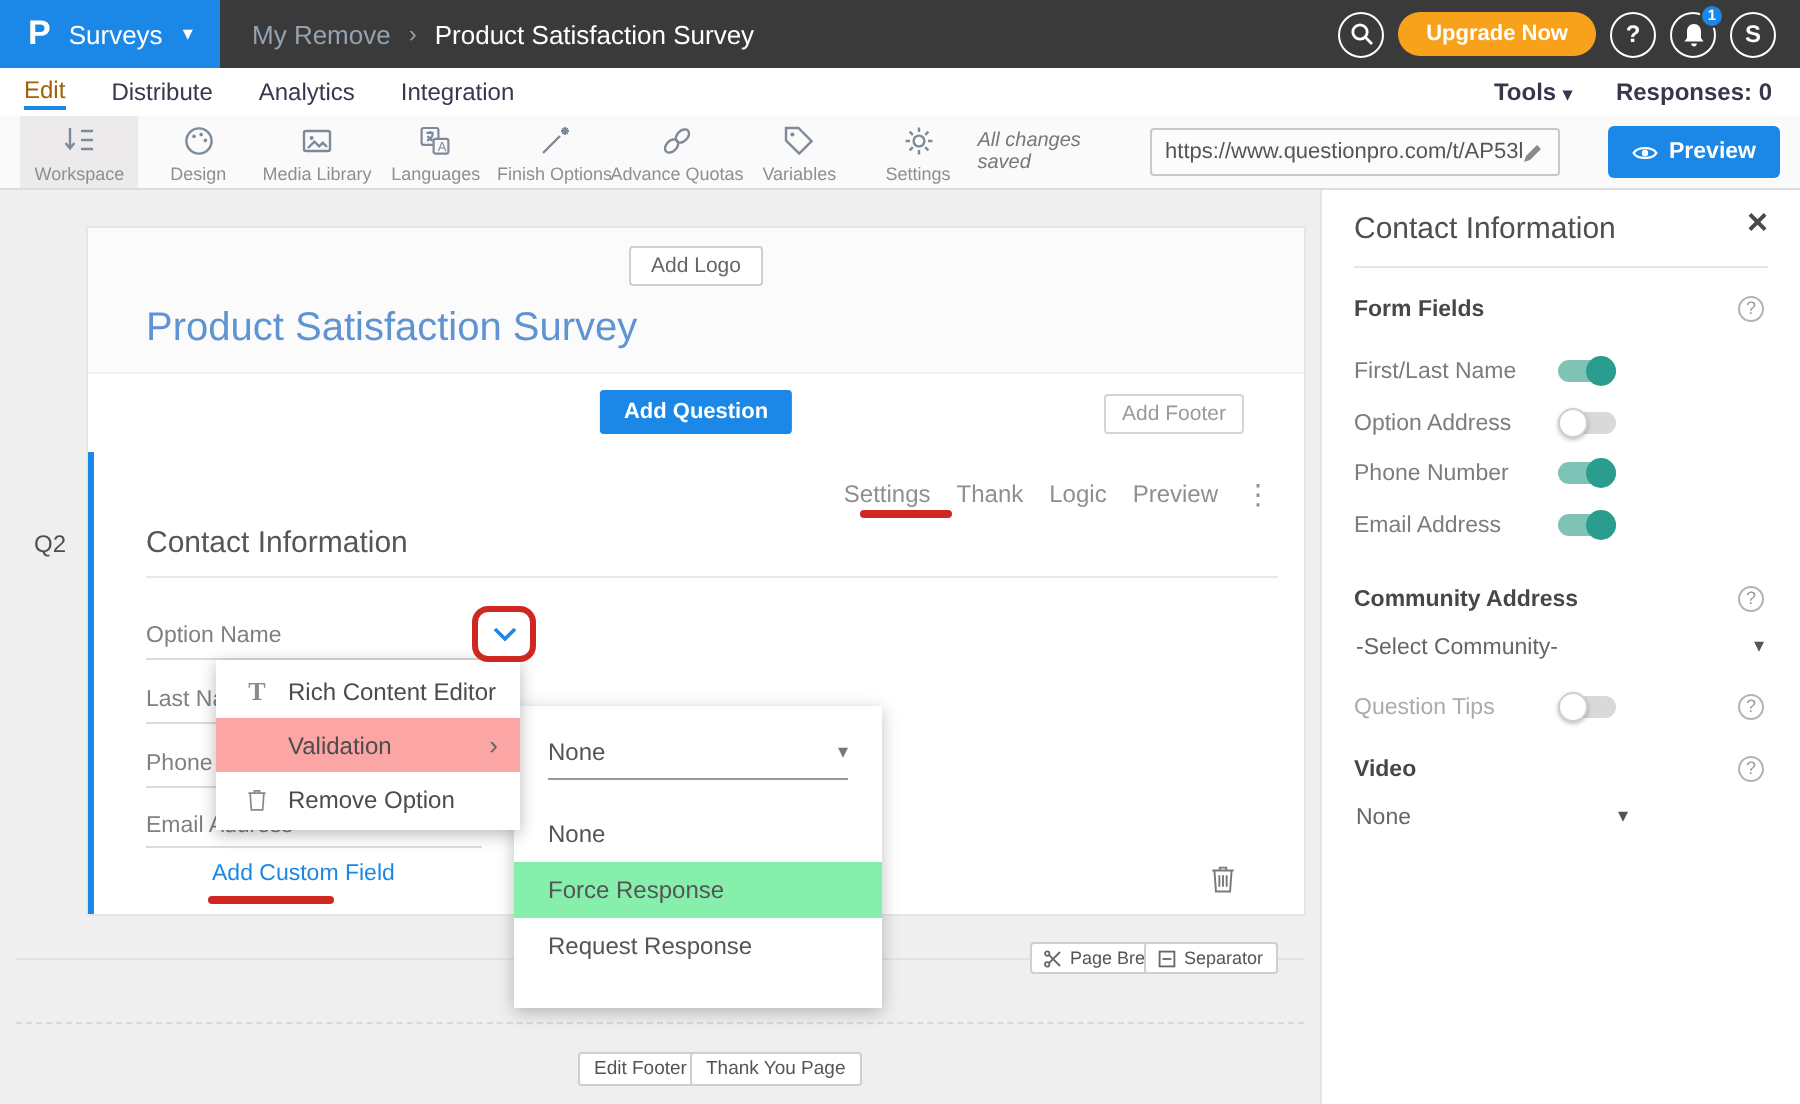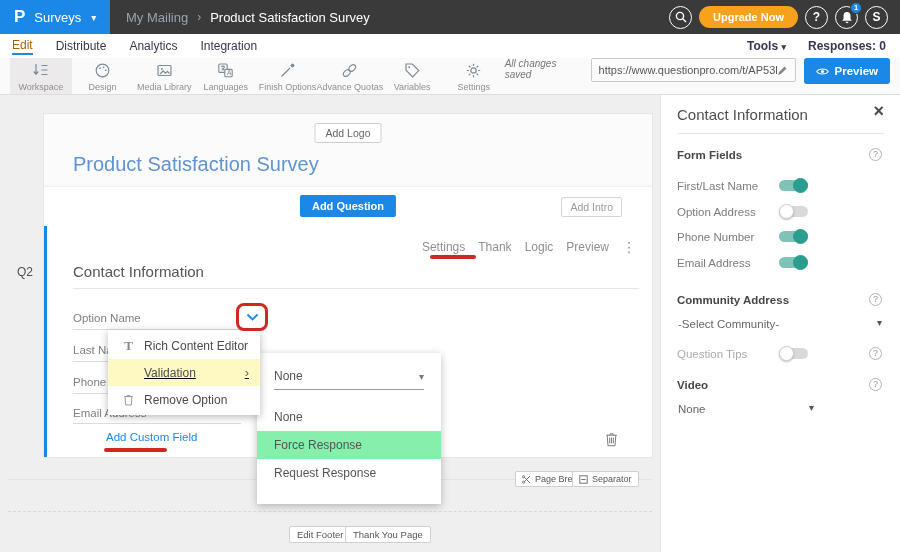--- a/index.html
+++ b/index.html
@@ -28,21 +28,21 @@
   .tab.active { color:#a16207; border-bottom:2px solid #1b87e6; }
   .subnav-right { margin-left:auto; display:flex; align-items:center; gap:22px; }
   .tools { font-size:12px; color:#39364e; font-weight:600; cursor:pointer; }
   .tools .caret { font-size:9px; }
   .responses { font-size:12px; color:#39364e; font-weight:600; cursor:pointer; }
   
   .toolbar { position:absolute; left:0; top:58px; width:900px; height:37px; background:#fbfafa; border-bottom:1px solid #ddd; display:flex; align-items:stretch; padding-left:10px; z-index:38; }
   .tb-item { width:63px; display:flex; flex-direction:column; align-items:center; justify-content:center; gap:2px; cursor:pointer; }
   .tb-item.active { background:#eceaea; }
   .tb-item .lbl { font-size:9px; color:#8f8f8f; white-space:nowrap; }
-  .tb-right { margin-left:auto; display:flex; align-items:flex-start; gap:8px; padding-right:10px; }
+  .tb-right { margin-left:auto; display:flex; align-items:center; gap:24px; padding-right:10px; }
   .save-status { font-size:10px; font-style:italic; color:#777; }
   .url-box { width:210px; height:24px; border:1px solid #c9c9c9; background:#fcfcfc; border-radius:2px; display:flex; align-items:center; padding:0 7px; cursor:text; }
   .url-text { font-size:11px; color:#555; white-space:nowrap; overflow:hidden; width:178px; }
   .pencil { margin-left:auto; cursor:pointer; display:flex; }
   .preview-btn { height:26px; background:#1b87e6; border-radius:3px; color:#fff; font-size:11.5px; font-weight:600; display:flex; align-items:center; gap:6px; padding:0 12px; cursor:pointer; }
   
   .q2-label { position:absolute; left:17px; top:265px; font-size:12px; color:#4f4f4f; z-index:3; }
   .survey-card { position:absolute; left:43px; top:113px; width:610px; height:345px; background:#fff; border:1px solid #e6e6e6; z-index:2; }
   .card-head { position:absolute; left:0; top:0; right:0; height:73px; background:#fbfbfb; border-bottom:1px solid #f0f0f0; }
   .add-logo-btn { position:absolute; left:50%; transform:translateX(-50%); top:9px; background:#fff; border:1px solid #cfcfcf; border-radius:2px; font-size:10.5px; color:#666; padding:3px 10px; cursor:pointer; white-space:nowrap; }
@@ -59,21 +59,21 @@
   .field-line { position:absolute; left:26px; width:168px; border-bottom:1px solid #dcdcdc; }
   .field-caret { position:absolute; font-size:10px; color:#888; cursor:pointer; }
   .add-custom-field { position:absolute; left:59px; top:205px; font-size:11.5px; color:#1b87e6; cursor:pointer; }
   .q-delete { position:absolute; right:34px; top:206px; cursor:pointer; }
   .red-mark { position:absolute; background:#cf2823; border-radius:2px; height:4px; z-index:6; }
   
   .chevron-annot { position:absolute; left:236px; top:303px; width:32px; height:28px; background:#fff; border:3px solid #cf2823; border-radius:8px; display:flex; align-items:center; justify-content:center; z-index:30; cursor:pointer; }
   
   .ctx-menu { position:absolute; left:108px; top:330px; width:152px; background:#fff; box-shadow:0 2px 8px rgba(0,0,0,.28); z-index:25; padding:2px 0; }
   .ctx-row { height:27px; display:flex; align-items:center; cursor:pointer; }
-  .ctx-row.hl { background:#fef9c3;text-decoration:underline; }
+  .ctx-row.hl { background:#fca5a5; }
   .ctx-icon { width:17px; margin-left:12px; display:flex; align-items:center; justify-content:center; }
   .ctx-ticon { font-family:"Liberation Serif", serif; font-size:13px; color:#8a8a8a; font-weight:600; }
   .ctx-label { font-size:12px; color:#4c4c4c; margin-left:7px; white-space:nowrap; }
   .ctx-arrow { margin-left:auto; margin-right:11px; color:#666; font-size:13px; }
   
   .val-panel { position:absolute; left:257px; top:353px; width:184px; height:151px; background:#fff; box-shadow:0 2px 8px rgba(0,0,0,.25); z-index:24; }
   .val-select { margin:16px 17px 0 17px; display:flex; align-items:center; justify-content:space-between; border-bottom:1px solid #999; padding-bottom:6px; cursor:pointer; }
   .val-select .val { font-size:12px; color:#555; }
   .val-select .caret { font-size:10px; color:#777; }
   .val-options { margin-top:13px; }
@@ -104,21 +104,21 @@
 
 <div id="app">
 
   <div class="topbar">
     <div class="logo-box">
       <span class="logo-glyph">P</span>
       <span class="logo-label">Surveys</span>
       <span class="logo-caret">▾</span>
     </div>
     <div class="breadcrumb">
-      <span class="bc-parent">My Mailing</span>
+      <span class="bc-parent">My Remove</span>
       <span class="bc-sep">›</span>
       <span class="bc-current">Product Satisfaction Survey</span>
     </div>
     <div class="topbar-right">
       <div class="circle-btn">
         <svg width="12" height="12" viewBox="0 0 12 12">
             <circle cx="5" cy="5" r="3.6" fill="none" stroke="#fff" stroke-width="1.4"></circle>
             <line x1="7.8" y1="7.8" x2="11" y2="11" stroke="#fff" stroke-width="1.4"></line>
           </svg>
       </div>
@@ -231,21 +231,21 @@
     </div>
   </div>
 
   <span class="q2-label">Q2</span>
 
   <div class="survey-card">
     <div class="card-head"></div>
     <div class="add-logo-btn">Add Logo</div>
     <div class="survey-title">Product Satisfaction Survey</div>
     <div class="add-question-btn">Add Question</div>
-    <div class="add-intro-btn">Add Intro</div>
+    <div class="add-intro-btn">Add Footer</div>
 
     <div class="question-section">
       <div class="q-actions">
         <span class="q-action">Settings</span>
         <span class="q-action">Thank</span>
         <span class="q-action">Logic</span>
         <span class="q-action">Preview</span>
         <span class="q-ellipsis">⋮</span>
       </div>
       <div class="red-mark" style="left:383px; top:29px; width:46px;"></div>

